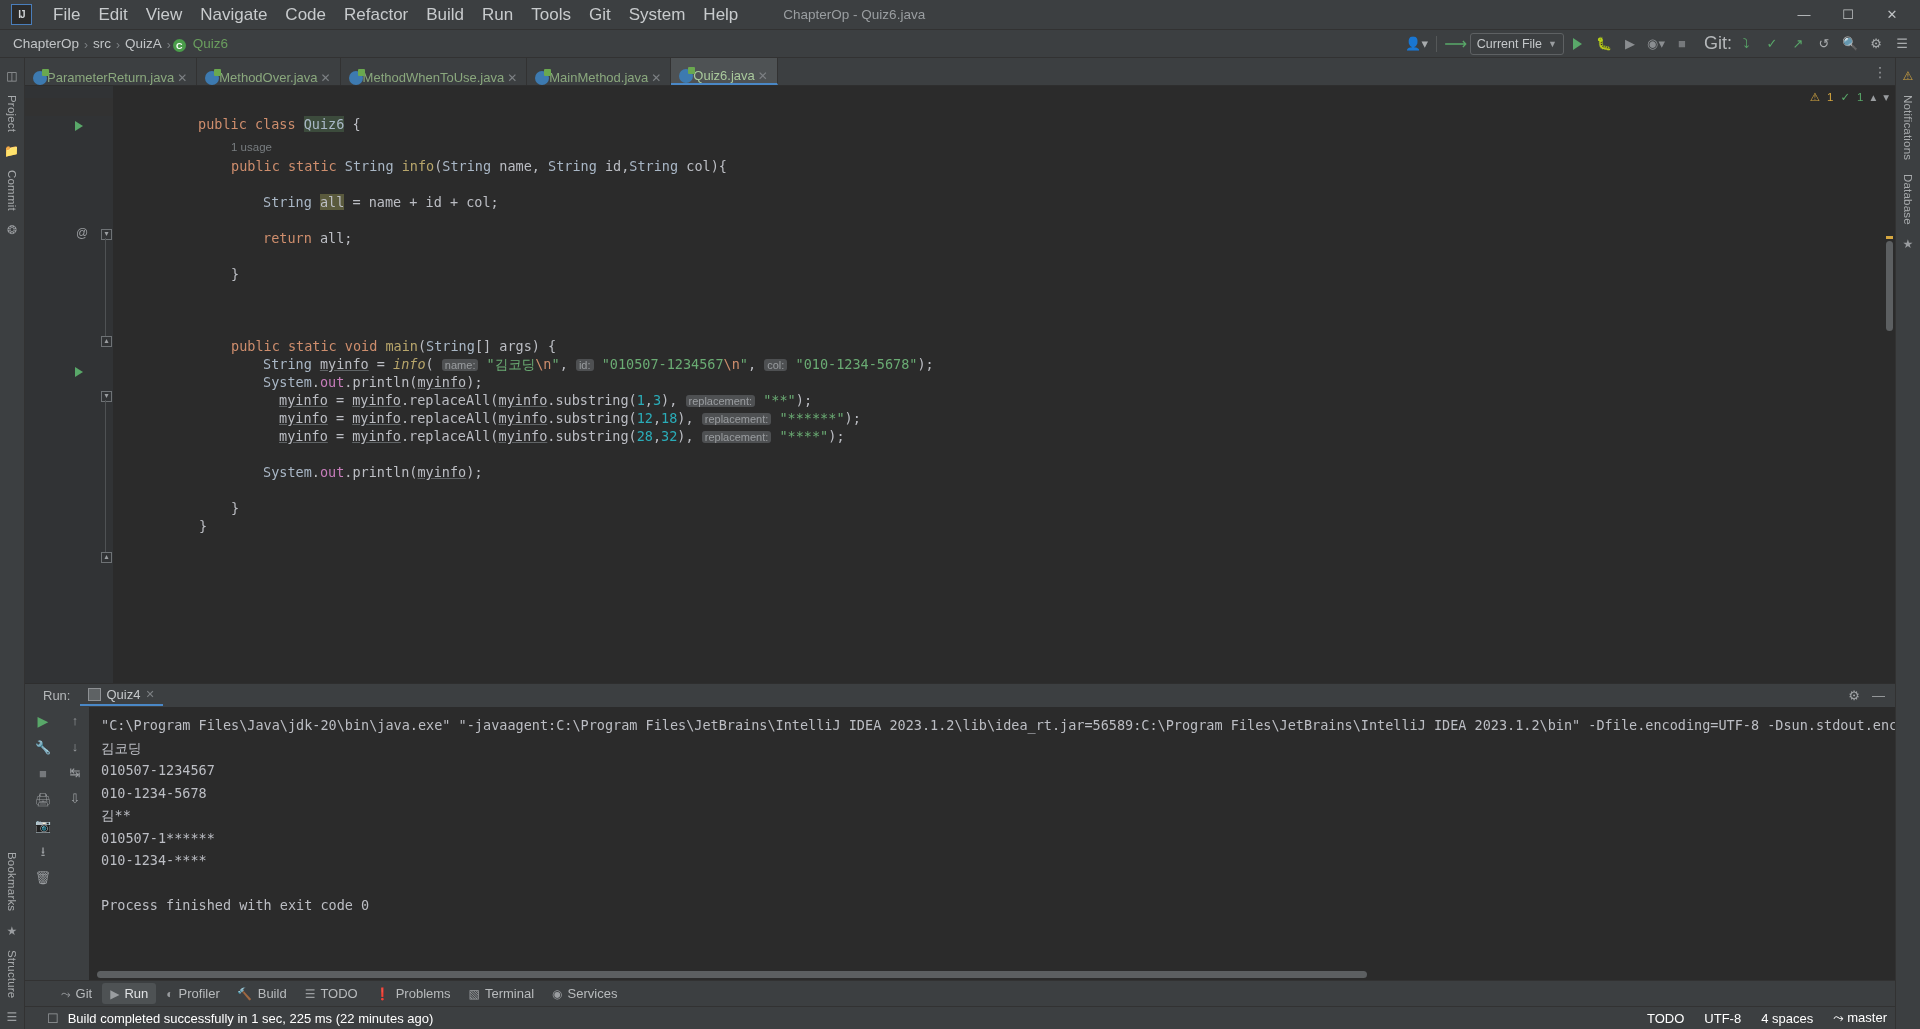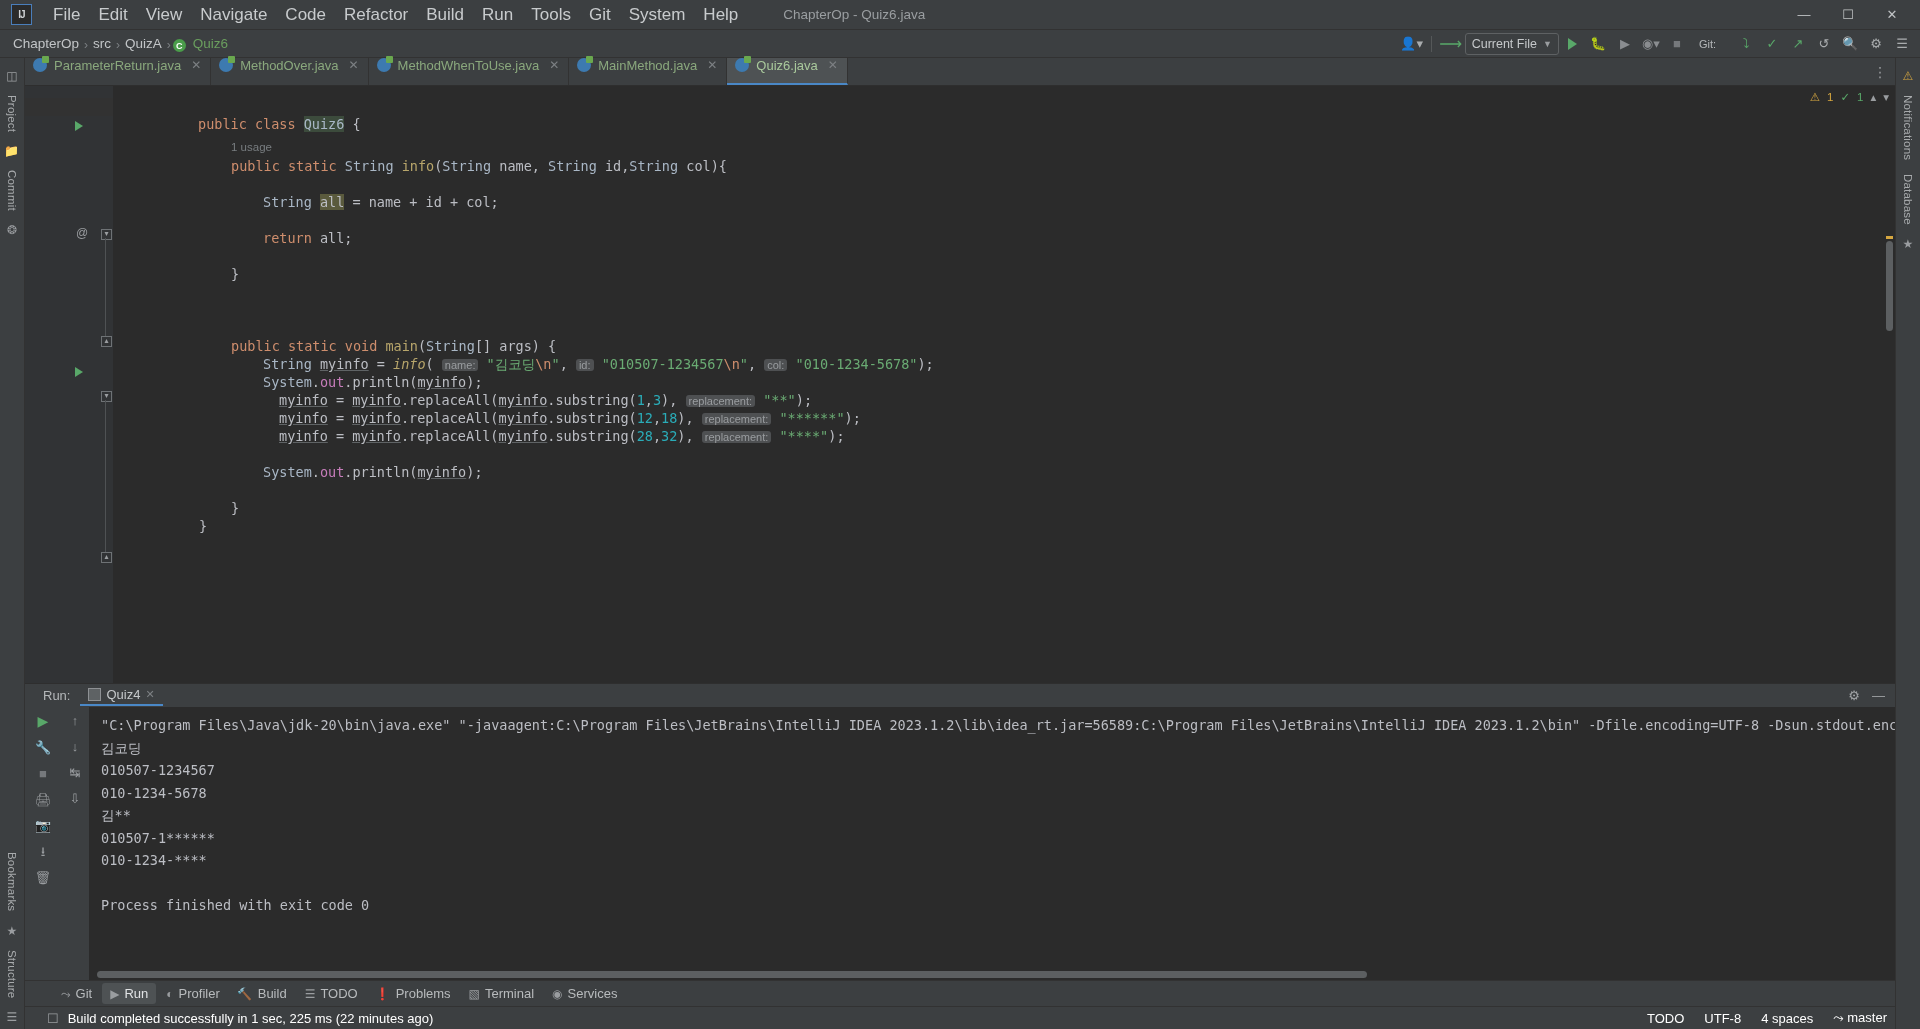--- a/index.html
+++ b/index.html
@@ -32,38 +32,38 @@
   .crumb.last{color:#6a9e5e;}
   .crumb-sep{color:#7b7f82;margin:0 2px;font-size:12px;}
   .crumb-ico{width:13px;height:13px;border-radius:50%;background:#4a9c4a;margin-right:4px;
              display:inline-flex;align-items:center;justify-content:center;color:#fff;font-size:9px;font-weight:bold;}
   .tb-right{margin-left:auto;display:flex;align-items:center;gap:2px;}
   .tb-ico{width:24px;height:22px;display:flex;align-items:center;justify-content:center;color:#a9acae;font-size:13px;}
   .tb-sep{width:1px;height:16px;background:#555859;margin:0 5px;}
   .runconf{height:20px;border:1px solid #5e6163;border-radius:3px;padding:0 6px;display:flex;
            align-items:center;gap:6px;color:#c5c8ca;font-size:12.5px;}
   .green-tri{width:0;height:0;border-left:9px solid #59a869;border-top:6px solid transparent;border-bottom:6px solid transparent;}
-  .git-label{color:#b5b8ba;font-size:11px;margin:0 16px 0 8px;}
+  .git-label{color:#b5b8ba;font-size:18px;margin:0 0 0 8px;}
 
   
   .mainrow{flex:1;display:flex;min-height:0;}
 
   
   .rail{width:24px;background:#3c3f41;flex:none;display:flex;flex-direction:column;
         align-items:center;border-right:1px solid #323232;padding-top:6px;}
   .rail-lbl{writing-mode:vertical-rl;font-size:11.5px;color:#a8abad;letter-spacing:.2px;margin:7px 0;}
   .rail-ico{color:#9a9da0;font-size:12px;margin:5px 0;}
   .rail.right{border-right:none;border-left:1px solid #323232;}
 
   
   .editorcol{flex:1;display:flex;flex-direction:column;min-width:0;}
 
   
   .tabs{height:27px;background:#3c3f41;display:flex;align-items:stretch;flex:none;border-bottom:1px solid #2e2e2e;}
-  .tab{display:flex;align-items:flex-start;gap:7px;padding:0 9px 0 8px;font-size:13px;color:#8aa87d;
+  .tab{display:flex;align-items:flex-end;gap:0;padding:0 9px 0 8px;font-size:13px;color:#8aa87d;
        border-right:1px solid #323232;cursor:default;}
   .tab.active{background:#4e5254;border-bottom:2px solid #4a88c7;color:#a9c99c;}
   .tab .x{color:#7d8184;font-size:12px;margin-left:3px;}
   .jico{width:14px;height:14px;border-radius:50%;background:#3d7ab0;position:relative;flex:none;}
   .jico:after{content:"";position:absolute;right:-2px;top:-2px;width:7px;height:7px;background:#6aa84f;border-radius:1px;}
   .tabs-end{margin-left:auto;display:flex;align-items:center;padding-right:8px;color:#9a9da0;font-size:14px;}
 
   
   .edbody{flex:1;display:flex;position:relative;background:#2b2b2b;min-height:0;overflow:hidden;}
   .gutter{width:88px;flex:none;background:#313335;position:relative;}

